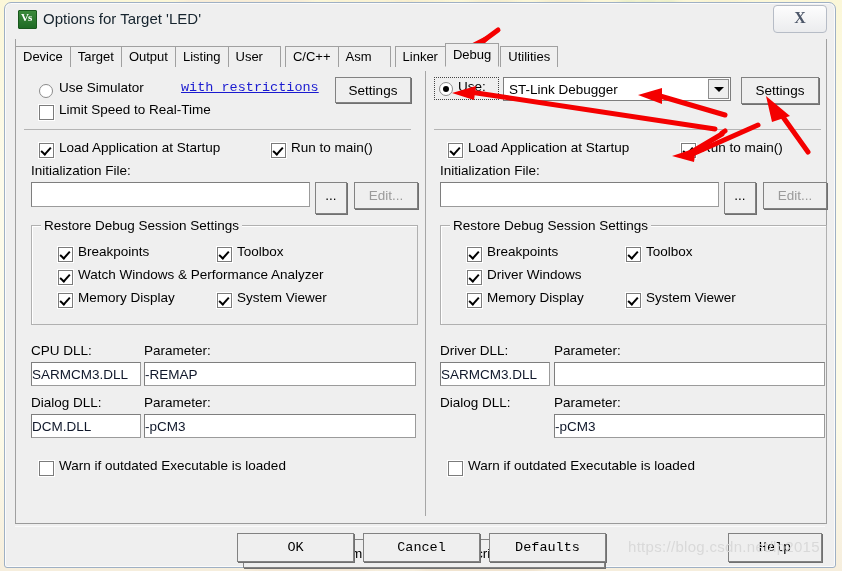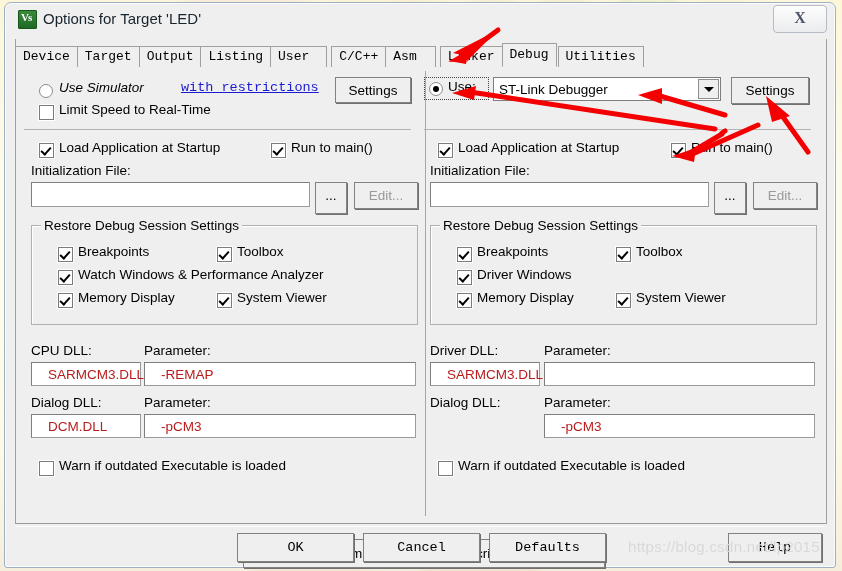--- a/index.html
+++ b/index.html
@@ -31,47 +31,47 @@
     background:linear-gradient(180deg,#fdfdfd,#ebecee);
     border:1px solid #b6bcc6;border-radius:4px;}
   .closebtn .x{position:absolute;left:0;right:0;top:3px;text-align:center;
     font-size:16px;color:#4d5769;font-family:"Liberation Serif",serif;font-weight:bold;}
   
   .sheet{position:absolute;left:10px;top:36px;width:810px;height:484px;
     background:#efefef;border:1px solid #a0a0a0;border-top:none;}
   .tabrow{position:absolute;left:10px;top:42px;height:22px;display:flex;align-items:flex-end;}
   .tab{
     height:20px;line-height:20px;padding:0 7px;margin-right:-1px;
-    font-family:Liberation Mono, monospace;font-size:13px;color:#000;
+    font-family:Liberation Sans, sans-serif;font-size:13px;color:#000;
     background:#efefef;border:1px solid #a0a0a0;border-bottom:1px solid #a0a0a0;
     white-space:nowrap;position:relative;top:1px;
   }
   .tab.sel{height:22px;line-height:22px;top:0;border-bottom:1px solid #efefef;z-index:3;background:#efefef;}
   
   .page{position:absolute;left:11px;top:64px;width:808px;height:455px;background:#efefef;}
   .vdivider{position:absolute;left:409px;top:4px;width:1px;height:445px;background:#a6a6a6;}
   .col{position:absolute;top:0;width:400px;height:455px;}
-  .colL{left:2px;} .colR{left:404px;}
+  .colL{left:2px;} .colR{left:414px;}
   .hsep{position:absolute;height:1px;background:#b4b4b4;}
   
   .lbl{position:absolute;font-size:13.5px;color:#000;white-space:nowrap;}
   .cb{position:absolute;width:13px;height:13px;background:#fff;
       border:1px solid #7b7b7b;box-shadow:0 0 0 1px #fff;}
   .cb.chk::after{content:"";position:absolute;left:3px;top:1px;width:4px;height:8px;
       border:solid #000;border-width:0 2px 2px 0;transform:rotate(42deg);}
   .rb{position:absolute;width:12px;height:12px;border-radius:50%;background:#fff;border:1px solid #8a8a8a;}
   .rb.on::after{content:"";position:absolute;left:3px;top:3px;width:6px;height:6px;border-radius:50%;background:#000;}
   .focusring{position:absolute;border:1px dotted #444;}
   .btn{position:absolute;background:#efefef;border:1px solid #828282;
       box-shadow:1px 1px 0 #707070;font-size:13.5px;color:#000;
       display:flex;align-items:center;justify-content:center;white-space:nowrap;}
   .btn.dis{color:#9a9a9a;}
   .txt{position:absolute;background:#fff;border:1px solid #9b9b9b;
       border-top-color:#7e7e7e;border-left-color:#7e7e7e;
-      font-size:13.5px;color:#b91c1c;display:flex;align-items:center;padding-left:16px;box-sizing:border-box;}
+      font-size:13.5px;color:#0f172a;display:flex;align-items:center;padding-left:0;box-sizing:border-box;}
   .combo{position:absolute;background:#fff;border:1px solid #7e7e7e;box-sizing:border-box;
       font-size:13.5px;color:#000;display:flex;align-items:center;padding-left:5px;}
   .combo .arrowbox{position:absolute;right:1px;top:1px;bottom:1px;width:19px;background:#efefef;
       border:1px solid #8d8d8d;display:flex;align-items:center;justify-content:center;}
   .combo .arrowbox i{display:block;width:0;height:0;border-left:5px solid transparent;
       border-right:5px solid transparent;border-top:5px solid #000;}
   .grp{position:absolute;border:1px solid #b0b0b0;box-shadow:1px 1px 0 #fff inset;}
   .grptitle{position:absolute;background:#efefef;font-size:13.5px;color:#000;padding:0 3px;white-space:nowrap;}
   .link{position:absolute;font-family:"Liberation Mono","DejaVu Sans Mono",monospace;
       font-size:13.5px;color:#1a1ad0;text-decoration:underline;white-space:nowrap;}
@@ -126,21 +126,21 @@
     <div class="tab sel">Debug</div>
     <div class="tab" style="margin-left:2px">Utilities</div>
   </div>
 
   <div class="page">
     <div class="vdivider"></div>
 
     <div class="col colL">
 
       <div class="rb" style="left:21px;top:17px;"></div>
-      <div class="lbl" style="left:41px;top:13px;font-style:italic;">Use Simulator</div>
+      <div class="lbl" style="left:41px;top:13px;">Use Simulator</div>
       <div class="link" style="left:163px;top:13px;text-decoration:underline;">with restrictions</div>
       <div class="btn" style="left:317px;top:10px;width:74px;height:24px;">Settings</div>
 
       <div class="cb" style="left:21px;top:38px;"></div>
       <div class="lbl" style="left:41px;top:35px;">Limit Speed to Real-Time</div>
 
       <div class="hsep" style="left:6px;top:62px;width:387px;"></div>
 
       <div class="cb chk" style="left:21px;top:76px;"></div>
       <div class="lbl" style="left:41px;top:73px;">Load Application at Startup</div>

